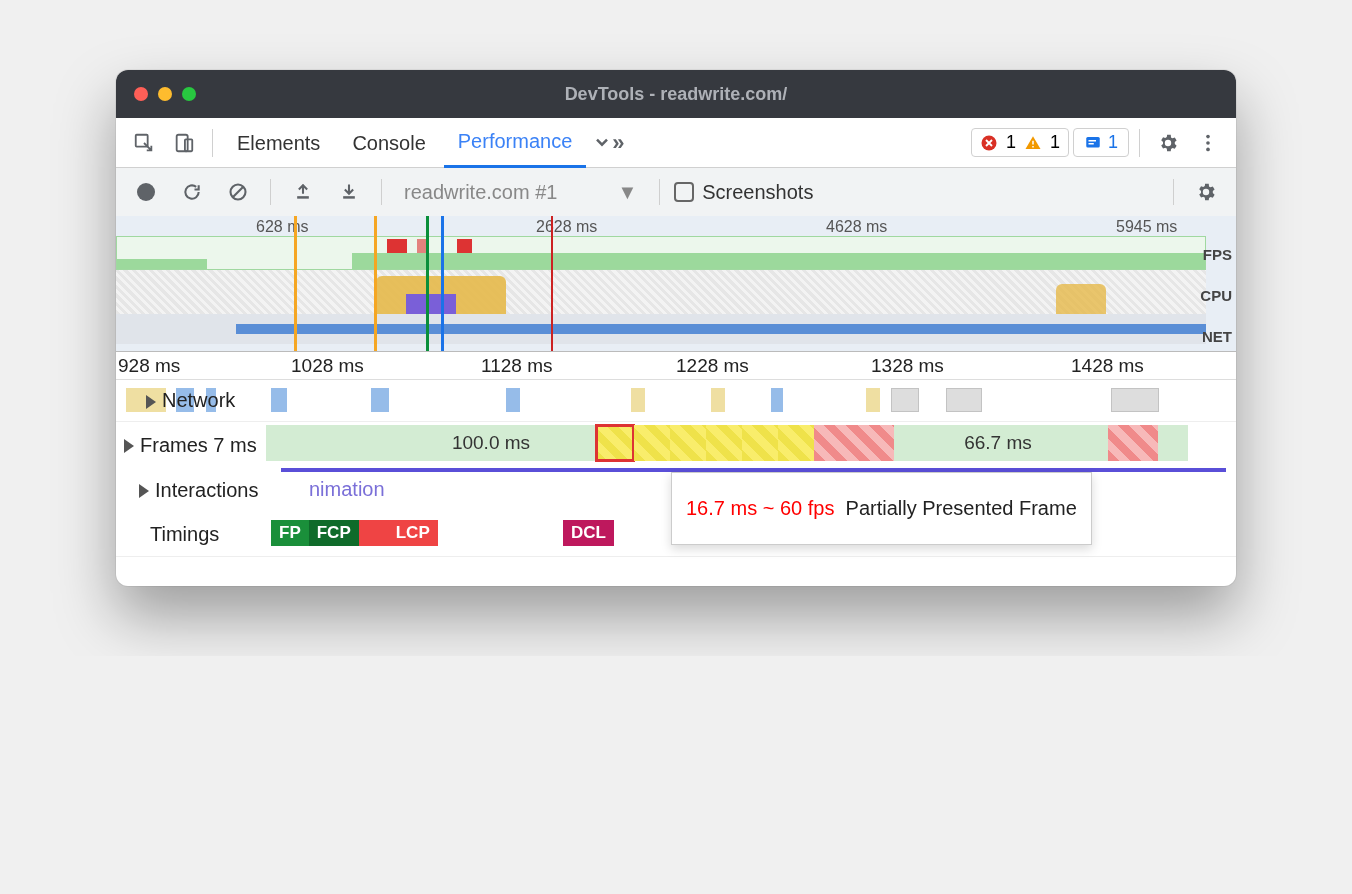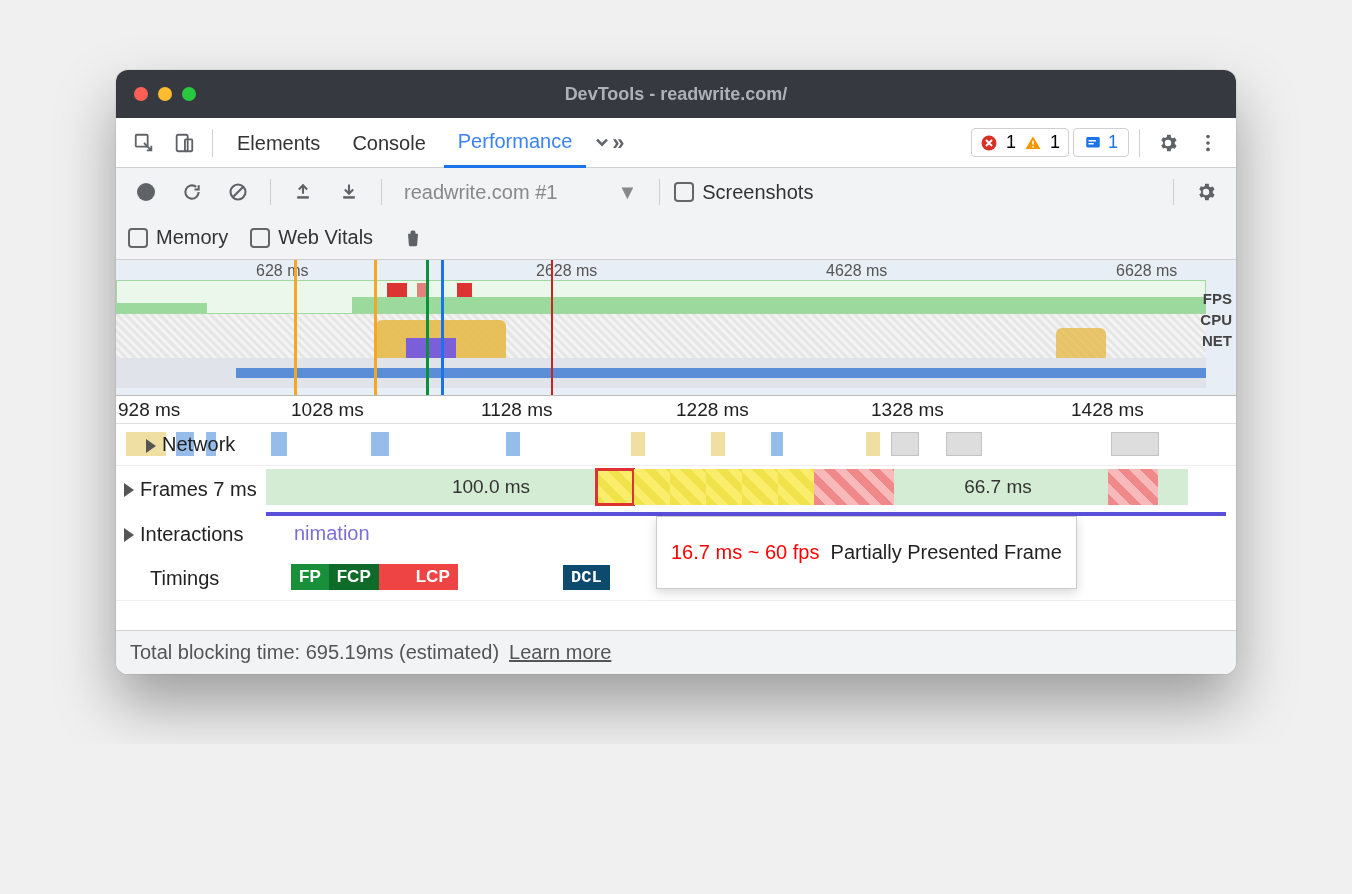--- a/index.html
+++ b/index.html
@@ -96,21 +96,21 @@
   }
   
   .overview {
     position: relative;
     height: 136px;
     background: #e8eef5;
     border-bottom: 1px solid #bbb;
   }
   .overview .ticklabels { position: absolute; top: 2px; left: 0; right: 0; height: 18px; font-size: 16px; color: #555; }
   .overview .right-labels {
-    position: absolute; right: 4px; display: flex; flex-direction: column; gap: 4px;
+    position: absolute; right: 4px; display: flex; flex-direction: column; gap: 24px;
     top: 30px; font-size: 15px; font-weight: 700; color: #444;
     text-align: right;
   }
   .fps-band {
     position: absolute; top: 20px; left: 0; right: 30px; height: 34px;
     background: #ecf7ec;
     border: 1px solid #a0d8a0;
   }
   .cpu-band {
     position: absolute; top: 54px; left: 0; right: 30px; height: 44px;
@@ -144,24 +144,24 @@
   .frames-lane { position:absolute; left:140px; right:10px; top:3px; height:36px; display:flex; }
   .frame-seg { height:100%; display:flex; align-items:center; justify-content:center; font-size:19px; color:#333; }
   .fg-ok { background:#d3ecd3; }
   .fg-warn { background: repeating-linear-gradient(45deg,#efe24a,#efe24a 8px,#f9ed6b 8px,#f9ed6b 16px); }
   .fg-bad { background: repeating-linear-gradient(45deg,#f08a8a,#f08a8a 8px,#f7b9b9 8px,#f7b9b9 16px); }
   .frame-sel { outline:3px solid #d33; outline-offset:-2px; }
   .purplebar { position:absolute; left:150px; right:10px; top:0; height:4px; background:#5a4fd8; }
   .timing-chip {
     display:inline-block; padding:3px 8px; color:#fff; font-size:17px; font-weight:600;
   }
-  .t-fp { background:#1a8f3a;margin-left:20px; }
+  .t-fp { background:#1a8f3a; }
   .t-fcp { background:#0f6b2a; }
   .t-lcp { background:#ef4444;padding-left:37px; }
-  .t-dcl { background:#0c4a6e;font-family:Liberation Mono, monospace; }
+  .t-dcl { background:#be185d; }
   
   .tooltip {
     position:absolute; background:#fff; border:1px solid #ccc;
     box-shadow: 0 4px 10px rgba(0,0,0,0.15);
     padding: 24px 14px; font-size:20px;
     white-space:nowrap; z-index:50;
   }
   .tooltip .red { color:red; }
   
   .footer {
@@ -287,42 +287,27 @@
       <span>Screenshots</span>
     </label>
     <div class="spacer"></div>
     <div class="sep"></div>
     <div class="icon-btn">
       <svg width="22" height="22" viewBox="0 0 24 24" fill="#5f6368">
           <path d="M19.4 13a7.5 7.5 0 0 0 0-2l2-1.6-2-3.4-2.4.9a7.5 7.5 0 0 0-1.7-1L15 3h-4l-.3 2.5a7.5 7.5 0 0 0-1.7 1l-2.4-.9-2 3.4L6.6 11a7.5 7.5 0 0 0 0 2l-2 1.6 2 3.4 2.4-.9a7.5 7.5 0 0 0 1.7 1L11 21h4l.3-2.5a7.5 7.5 0 0 0 1.7-1l2.4.9 2-3.4Zm-7.4 2.5A3.5 3.5 0 1 1 15.5 12 3.5 3.5 0 0 1 12 15.5Z"></path>
         </svg>
     </div>
   </div>
-  <div class="perf-toolbar2">
-    <label class="checkline">
-      <span class="checkbox"></span>
-      <span>Memory</span>
-    </label>
-    <label class="checkline">
-      <span class="checkbox"></span>
-      <span>Web Vitals</span>
-    </label>
-    <div class="icon-btn">
-      <svg width="20" height="22" viewBox="0 0 24 24" fill="#5f6368">
-          <path d="M4 7h16M9 7V5a2 2 0 0 1 2-2h2a2 2 0 0 1 2 2v2M6 7l1 13a2 2 0 0 0 2 2h6a2 2 0 0 0 2-2l1-13"></path>
-        </svg>
-    </div>
-  </div>
 
   <div class="overview">
     <div class="ticklabels">
       <span style="position:absolute;left:140px">628 ms</span>
       <span style="position:absolute;left:420px">2628 ms</span>
       <span style="position:absolute;left:710px">4628 ms</span>
-      <span style="position:absolute;left:1000px">6628 ms</span>
+      <span style="position:absolute;left:1000px">5945 ms</span>
     </div>
     <div class="fps-band">
       <div style="position:absolute;left:270px;width:20px;top:2px;height:14px;background:#d33"></div>
       <div style="position:absolute;left:300px;width:10px;top:2px;height:14px;background:#d33;opacity:0.6"></div>
       <div style="position:absolute;left:340px;width:15px;top:2px;height:14px;background:#d33"></div>
       <div style="position:absolute;left:235px;right:0;top:16px;height:16px;background:#9cd99c;"></div>
       <div style="position:absolute;left:0;width:90px;top:22px;height:10px;background:#9cd99c;"></div>
     </div>
     <div class="cpu-band">
       <div style="position:absolute;left:260px;width:130px;bottom:0;height:38px;background:#e6b94a;opacity:0.9;border-radius:6px 6px 0 0;"></div>
@@ -387,21 +372,21 @@
       <div class="frame-seg fg-ok" style="width:24px"></div>
       <div class="frame-seg fg-ok" style="width:160px">
           <span>66.7 ms</span>
         </div>
       <div class="frame-seg fg-ok" style="width:30px"></div>
       <div class="frame-seg fg-bad" style="width:50px"></div>
       <div class="frame-seg fg-ok" style="width:30px"></div>
     </div>
   </div>
 
-  <div class="tlrow" style="height:44px; position:relative;">
+  <div class="tlrow" style="height:44px; position:relative;margin-left:15px;">
     <div class="purplebar"></div>
     <span class="rowlabel" style="left:8px"><span class="tri"></span><span>Interactions</span></span>
     <span style="position:absolute;left:178px;top:10px;color:#7a6fd8;">nimation</span>
 
     <div class="tooltip" style="left:540px;top:4px">
       <span class="red">16.7 ms ~ 60 fps</span>
       &nbsp;<span>Partially Presented Frame</span>
     </div>
   </div>
 
@@ -410,18 +395,14 @@
     <div style="position:absolute;left:155px;top:8px;">
       <span class="timing-chip t-fp">FP</span><span class="timing-chip t-fcp">FCP</span><span class="timing-chip t-lcp">LCP</span>
     </div>
     <div style="position:absolute;left:447px;top:8px;">
       <span class="timing-chip t-dcl">DCL</span>
     </div>
   </div>
 
   <div style="height:30px;border-top:1px solid #eee;"></div>
 
-  <div class="footer">
-    <span>Total blocking time: 695.19ms (estimated)</span>
-    <a>Learn more</a>
-  </div>
 
 </div>
 
 </body></html>

